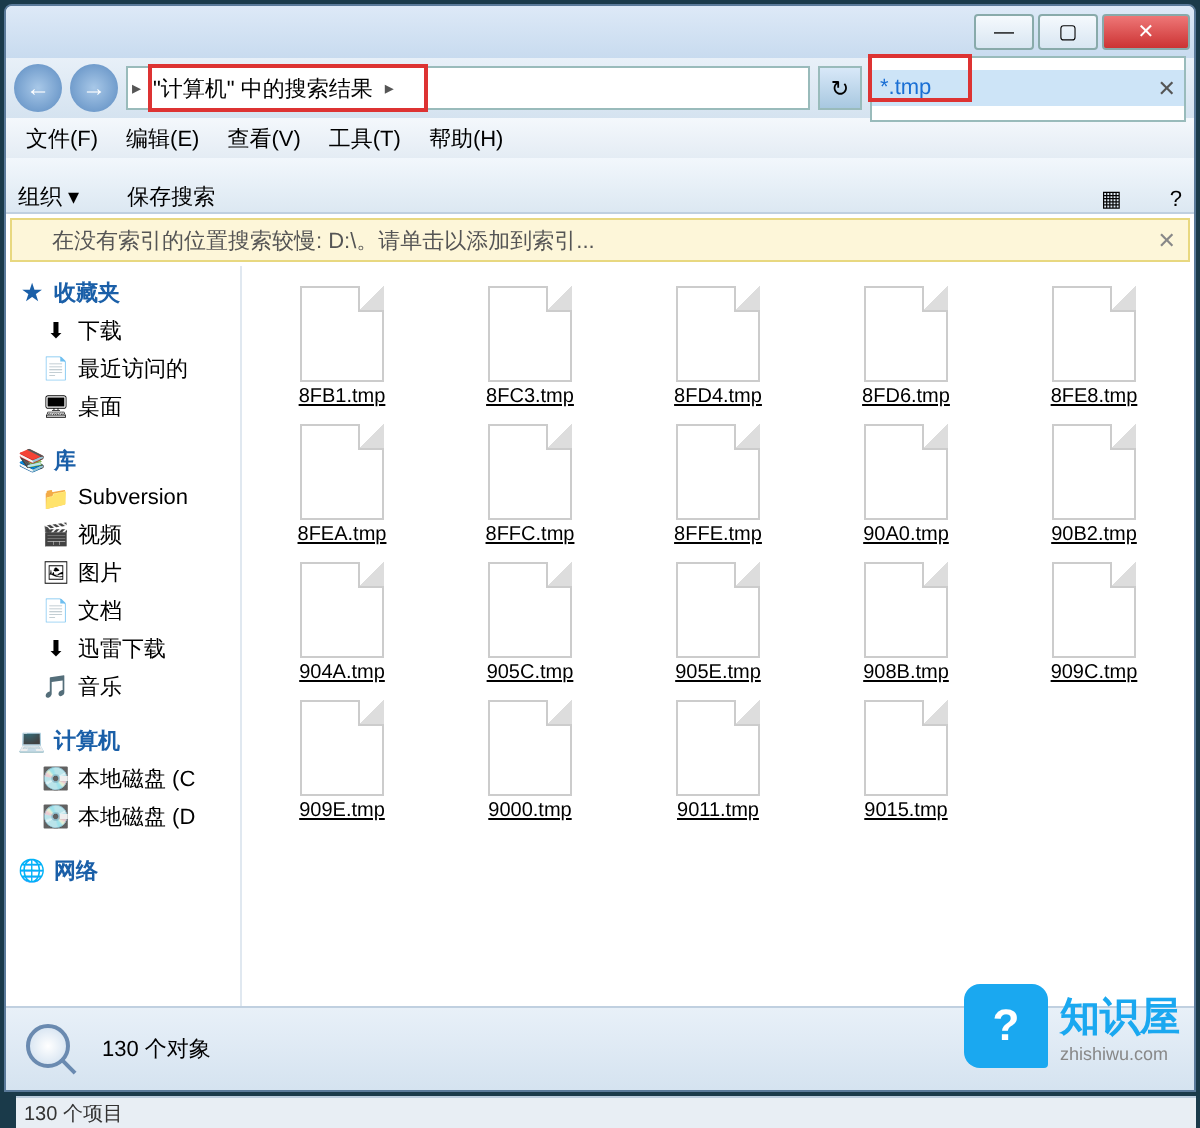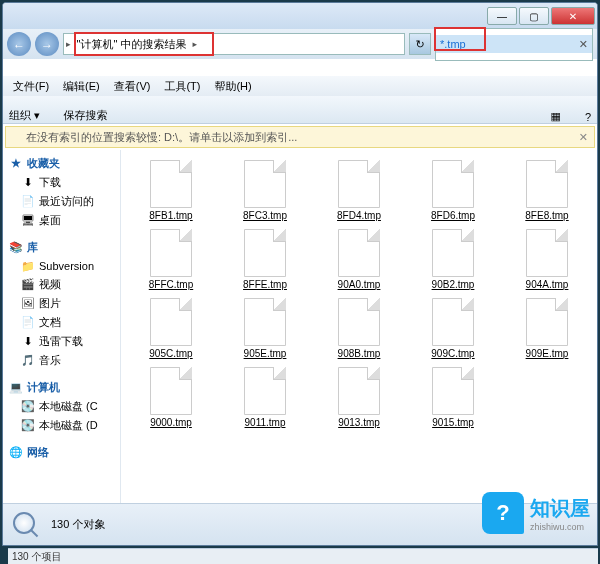--- a/index.html
+++ b/index.html
@@ -13,21 +13,21 @@
 .addrbar { flex: 1; height: 22px; background: #fff; border: 1px solid #9bb; display: flex; align-items: center; position: relative; }
 .addr-highlight { position: absolute; top: -2px; left: 10px; width: 140px; height: 24px; border: 2px solid #d33; pointer-events: none; }
 .addrbar .crumb { padding: 0 4px; font-size: 11px; display: flex; align-items: center; height: 100%; }
 .addrbar .arrow { font-size: 9px; color: #555; padding: 0 2px; }
 .refresh { width: 22px; height: 22px; background: linear-gradient(#d8e8f8,#a8c8e0); border: 1px solid #9bb; display: flex; align-items: center; justify-content: center; font-size: 11px; cursor: pointer; }
 .searchbox { width: 158px; height: 33px; background: #fff; border: 1px solid #9bb; display: flex; align-items: center; position: relative; }
 .search-highlight { position: absolute; top: -2px; left: -2px; width: 52px; height: 24px; border: 2px solid #d33; pointer-events: none; }
 .searchbox input { border: none; outline: none; width: 100%; padding: 0 18px 0 4px; font-size: 11px; color: #1a6fd4; background: #cde4f7; height: 18px; }
 .searchbox input::selection { background: #1a6fd4; color: #fff; }
 .searchbox .xbtn { position: absolute; right: 4px; font-size: 11px; color: #555; cursor: pointer; }
-.menubar { height: 20px; background: linear-gradient(#f4f8fc,#e4ecf4); display: flex; align-items: center; padding: 0 4px; font-size: 11px; gap: 2px; margin-top: 17px; }
+.menubar { height: 20px; background: linear-gradient(#f4f8fc,#e4ecf4); display: flex; align-items: center; padding: 0 4px; font-size: 11px; gap: 2px; }
 .menubar span { padding: 2px 6px; cursor: pointer; }
 .toolbar { height: 28px; background: linear-gradient(#f2f7fc,#dce8f2); display: flex; align-items: flex-end; padding: 0 6px; font-size: 11px; gap: 24px; border-bottom: 1px solid #c0d0e0; }
 .toolbar .tb { cursor: pointer; display: flex; align-items: center; gap: 2px; }
 .infobar { height: 22px; background: #fdf6d9; border: 1px solid #e8d880; margin: 2px; display: flex; align-items: center; padding: 0 20px; font-size: 11px; color: #555; position: relative; }
 .infobar .xclose { position: absolute; right: 6px; cursor: pointer; color: #888; }
 .body { flex: 1; display: flex; overflow: hidden; }
 .sidebar { width: 118px; background: #fff; border-right: 1px solid #e0e8f0; overflow: hidden; padding: 4px 0; font-size: 11px; }
 .side-sec { margin-bottom: 8px; }
 .side-hd { display: flex; align-items: center; gap: 4px; padding: 2px 6px; color: #1a5fa8; font-weight: bold; }
 .side-item { display: flex; align-items: center; gap: 4px; padding: 2px 6px 2px 18px; cursor: pointer; white-space: nowrap; overflow: hidden; }
@@ -187,20 +187,24 @@
           <div class="file">
             <div class="file-ico"></div>
             <div class="file-name">8FD6.tmp</div>
           </div>
           <div class="file">
             <div class="file-ico"></div>
             <div class="file-name">8FE8.tmp</div>
           </div>
           <div class="file">
             <div class="file-ico"></div>
+            <div class="file-name">8FEA.tmp</div>
+          </div>
+          <div class="file">
+            <div class="file-ico"></div>
             <div class="file-name">8FFC.tmp</div>
           </div>
           <div class="file">
             <div class="file-ico"></div>
             <div class="file-name">8FFE.tmp</div>
           </div>
           <div class="file">
             <div class="file-ico"></div>
             <div class="file-name">90A0.tmp</div>
           </div>
@@ -232,24 +236,20 @@
             <div class="file-ico"></div>
             <div class="file-name">909E.tmp</div>
           </div>
           <div class="file">
             <div class="file-ico"></div>
             <div class="file-name">9000.tmp</div>
           </div>
           <div class="file">
             <div class="file-ico"></div>
             <div class="file-name">9011.tmp</div>
-          </div>
-          <div class="file">
-            <div class="file-ico"></div>
-            <div class="file-name">9013.tmp</div>
           </div>
           <div class="file">
             <div class="file-ico"></div>
             <div class="file-name">9015.tmp</div>
           </div>
         </div>
     </div>
   </div>
 
   <div class="statusbar">

